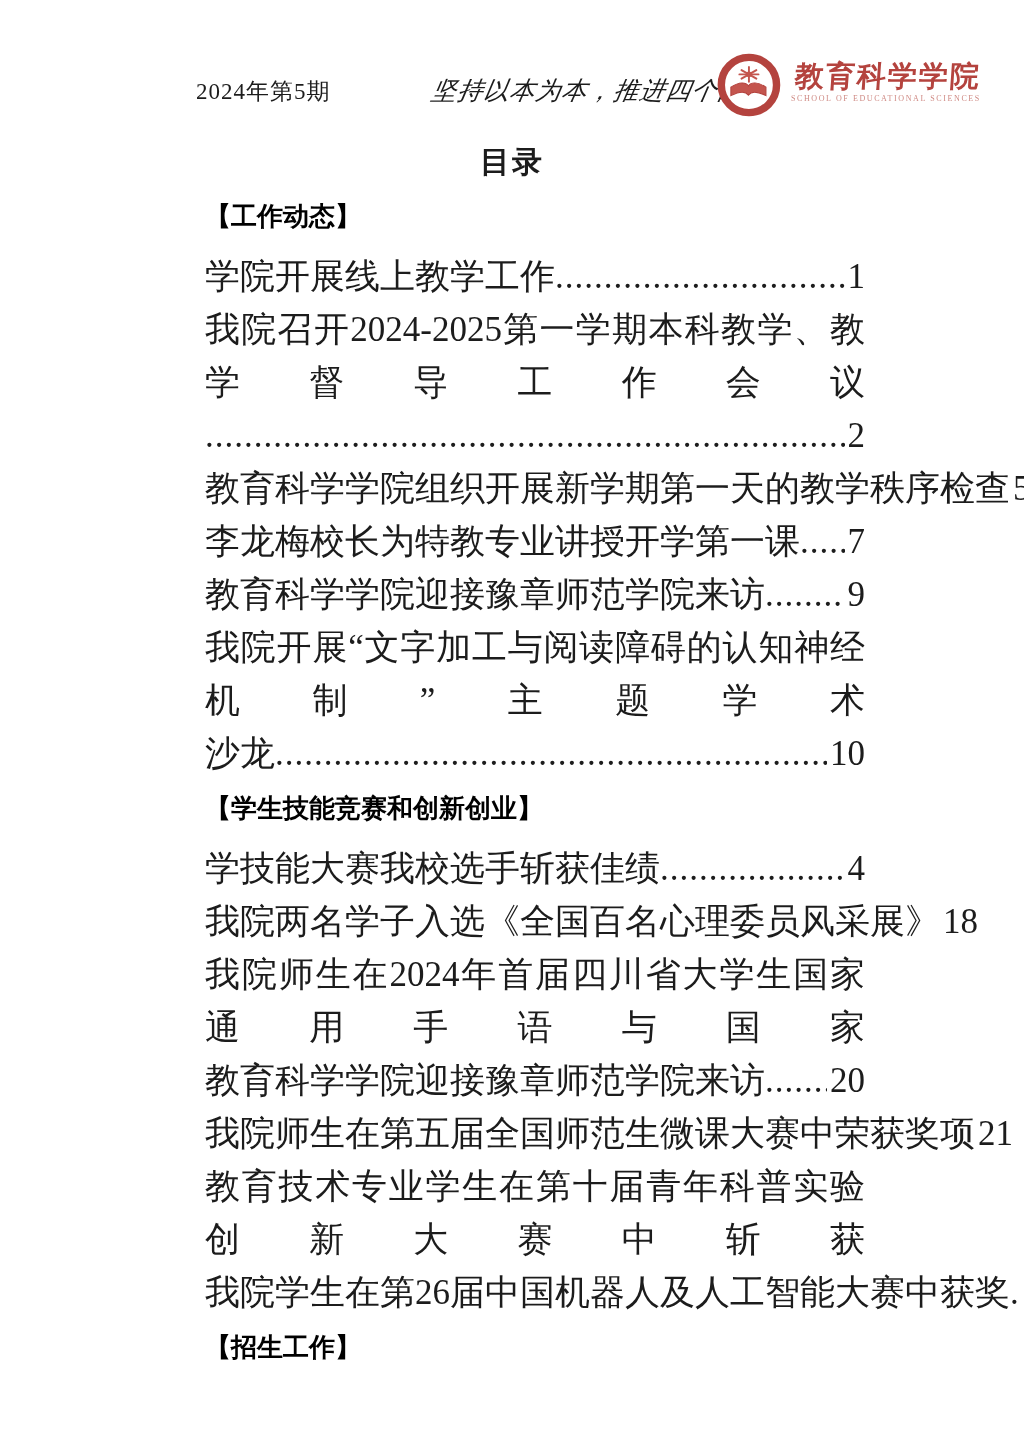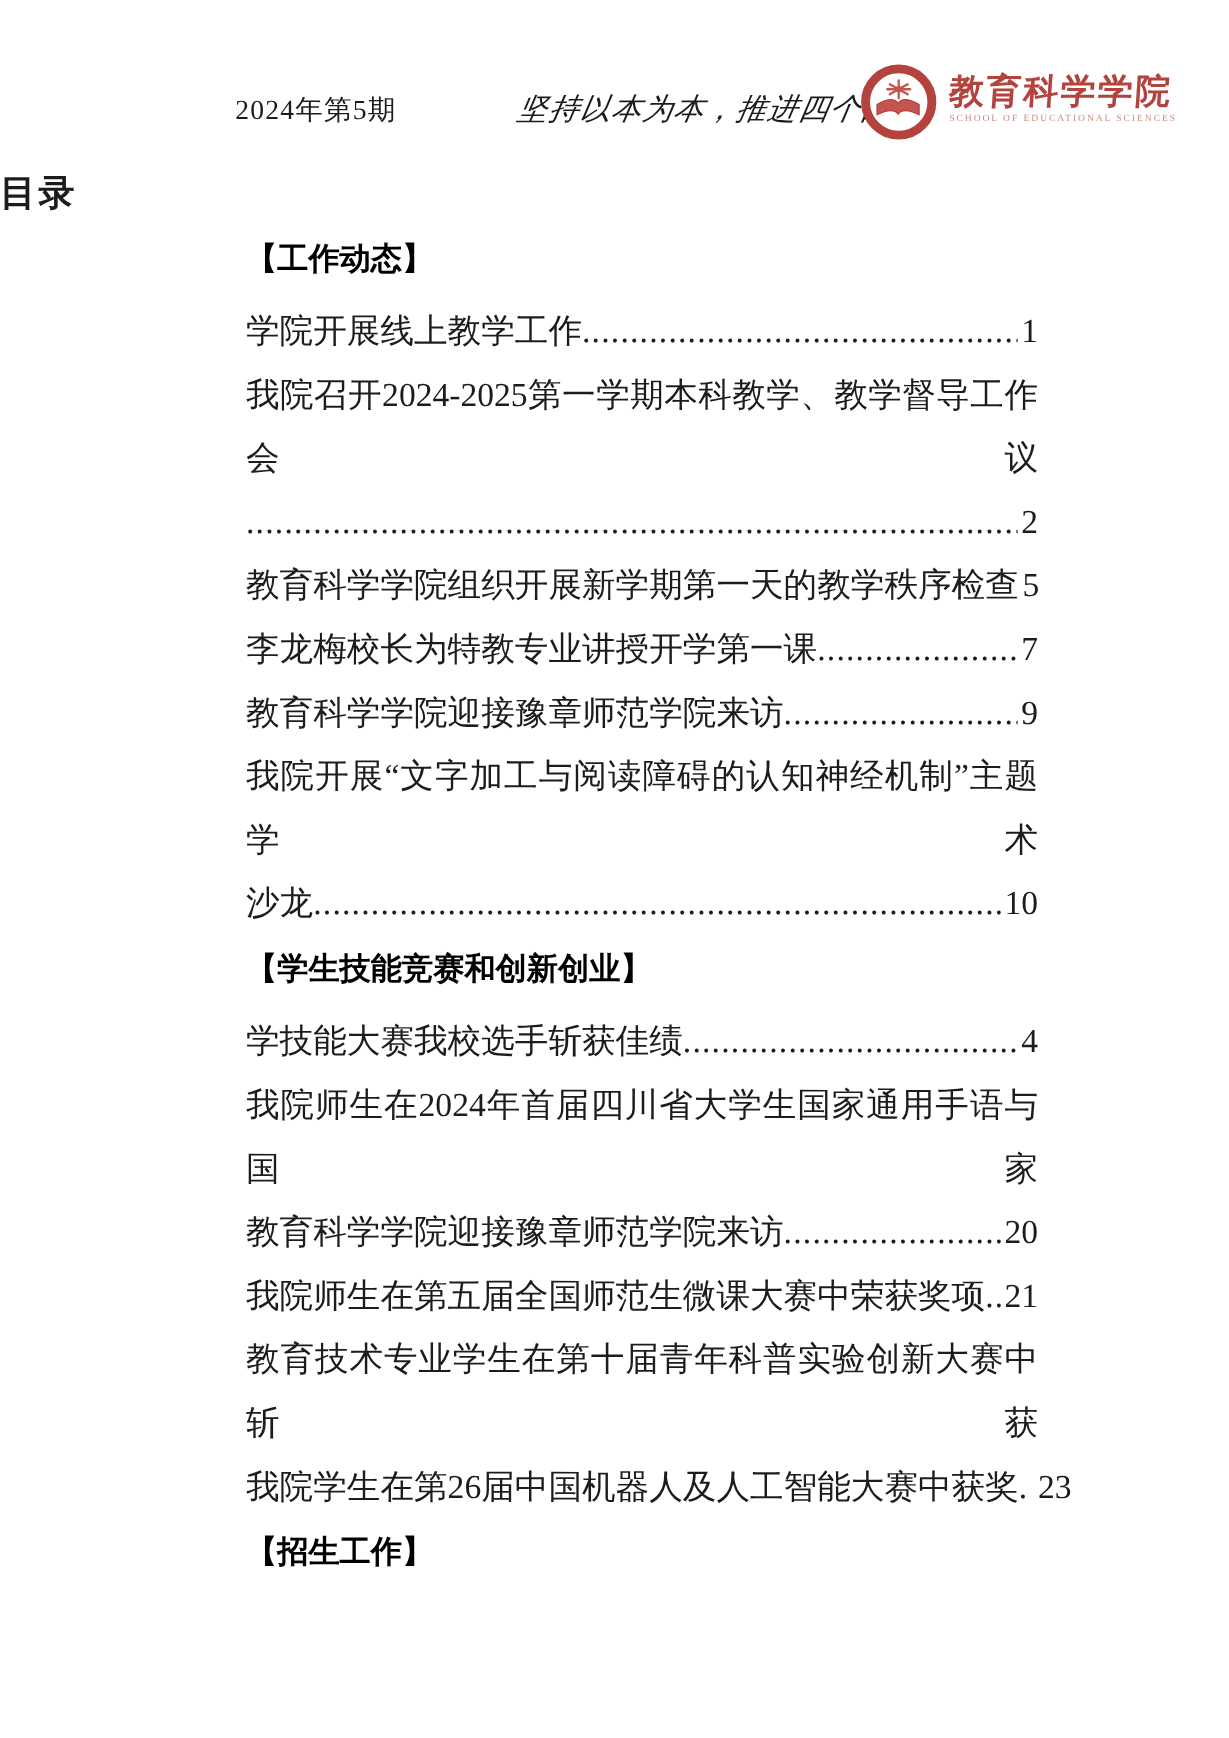--- a/index.html
+++ b/index.html
@@ -4,47 +4,47 @@
 <style>
   html,body{margin:0;padding:0;background:#ffffff;}
   body{
     width:1024px;height:1448px;
     font-family:"Liberation Serif","DejaVu Serif",serif;
     color:#1c1c1c;
   }
   .page{position:relative;width:1024px;height:1448px;background:#fff;overflow:hidden;}
 
   
-  .page-header{position:relative;height:138px;}
+  .page-header{position:relative;height:138px;text-align:right;}
   .issue{position:absolute;left:196px;top:76px;font-size:23px;letter-spacing:1px;}
   .slogan{position:absolute;left:432px;top:74px;font-size:25px;}
   .slogan .skew{display:inline-block;transform:skewX(-10deg);font-style:italic;letter-spacing:1px;}
   .logo{position:absolute;left:716px;top:52px;display:flex;align-items:flex-start;}
   .seal{width:68px;height:66px;flex:0 0 auto;}
   .logo-text{display:flex;flex-direction:column;margin-left:7px;margin-top:8px;}
   .college-name{
     font-size:29px;font-weight:bold;color:#b4433e;letter-spacing:2px;line-height:1.15;
     font-family:"DejaVu Serif","Liberation Serif",serif;
     transform:skewX(-4deg);
   }
   .college-sub{font-size:8px;color:#cf8a84;letter-spacing:1.6px;margin-top:1px;white-space:nowrap;}
 
   
   .doc-title{
-    font-size:30px;font-weight:bold;margin:4px 0 0 0;line-height:40px;
+    text-align:center;font-size:30px;font-weight:bold;margin:4px 0 0 0;line-height:40px;
     font-family:"DejaVu Sans","Liberation Sans",sans-serif;letter-spacing:2px;
   }
 
   
   .toc{margin:6px 159px 0 205px;width:660px;}
   .section-header{
     font-family:"DejaVu Sans","Liberation Sans",sans-serif;
     font-weight:bold;font-size:26px;line-height:56px;margin:0 0 6px 0;color:#000000;
   }
-  .toc-line{display:flex;align-items:baseline;line-height:53px;font-size:28px;}
+  .toc-line{display:flex;align-items:baseline;line-height:53px;font-size:35px;}
   .toc-line .t{white-space:nowrap;}
   .toc-line.full .t{
     display:block;width:100%;white-space:normal;
     text-align:justify;text-align-last:justify;
   }
   .leader{flex:1 1 auto;overflow:hidden;white-space:nowrap;min-width:0;letter-spacing:1px;}
   .leader::after{
     content:"................................................................................................................................................................................................";
   }
   .toc-line.plain .pg{margin-left:9px;}
@@ -124,20 +124,25 @@
       <span class="pg">10</span>
     </div>
 
     <div class="section-header">【学生技能竞赛和创新创业】</div>
 
     <div class="toc-line">
       <span class="t">学技能大赛我校选手斩获佳绩</span>
       <span class="leader"></span>
       <span class="pg">4</span>
     </div>
+    <div class="toc-line">
+      <span class="t">我院两名学子入选《全国百名心理委员风采展》</span>
+      <span class="leader"></span>
+      <span class="pg">18</span>
+    </div>
     <div class="toc-line full">
       <span class="t">我院师生在2024年首届四川省大学生国家通用手语与国家</span>
     </div>
     <div class="toc-line">
       <span class="t">教育科学学院迎接豫章师范学院来访</span>
       <span class="leader"></span>
       <span class="pg">20</span>
     </div>
     <div class="toc-line">
       <span class="t">我院师生在第五届全国师范生微课大赛中荣获奖项</span>

